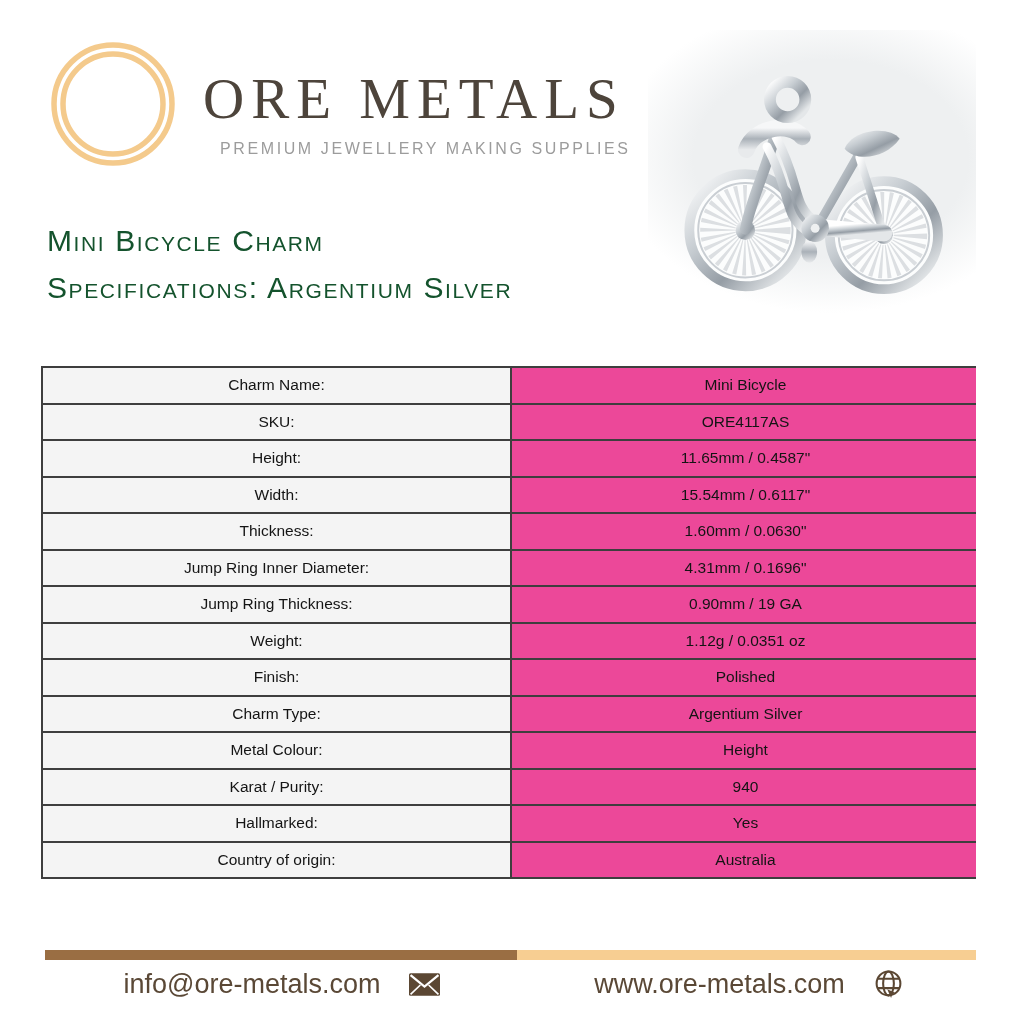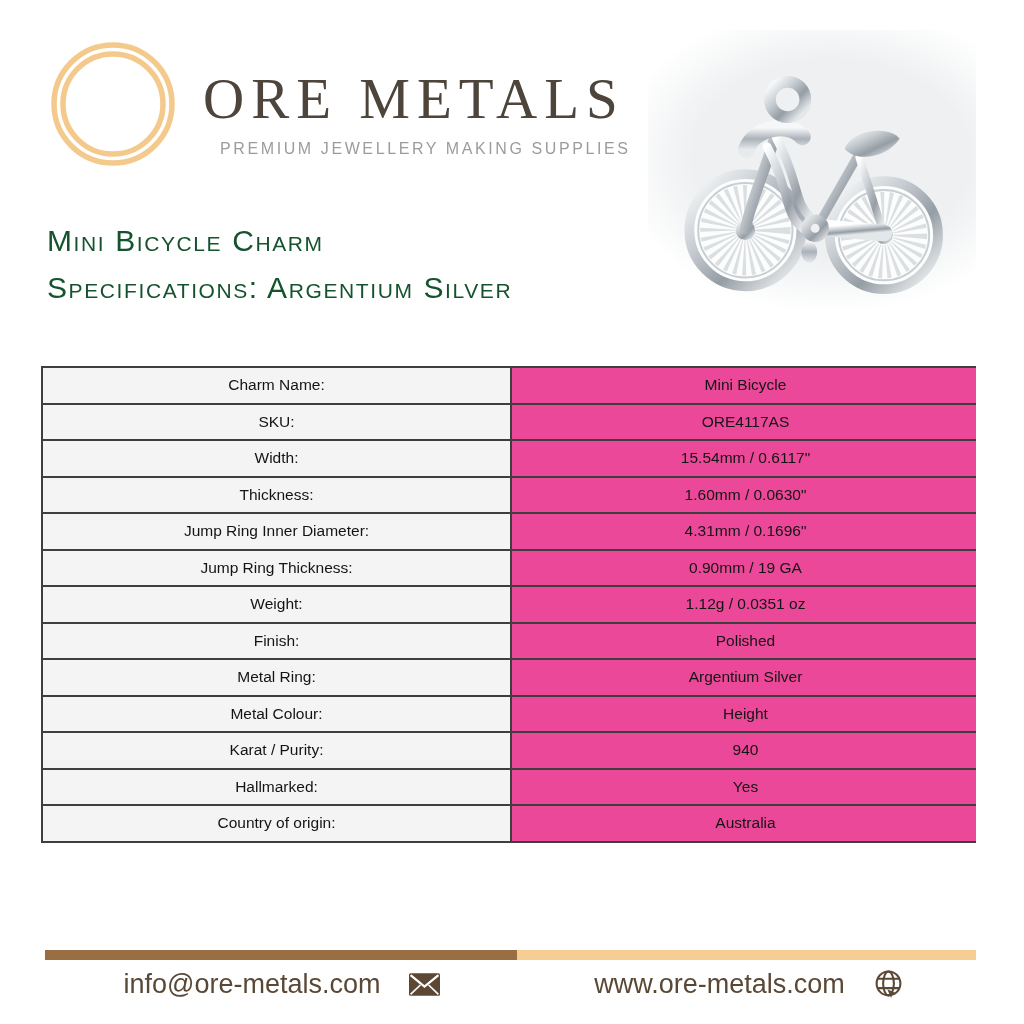--- a/index.html
+++ b/index.html
@@ -134,20 +134,24 @@
     <tbody>
       <tr>
         <td class="label">Charm Name:</td>
         <td class="value">Mini Bicycle</td>
       </tr>
       <tr>
         <td class="label">SKU:</td>
         <td class="value">ORE4117AS</td>
       </tr>
       <tr>
+        <td class="label">Height:</td>
+        <td class="value">11.65mm / 0.4587"</td>
+      </tr>
+      <tr>
         <td class="label">Width:</td>
         <td class="value">15.54mm / 0.6117"</td>
       </tr>
       <tr>
         <td class="label">Thickness:</td>
         <td class="value">1.60mm / 0.0630"</td>
       </tr>
       <tr>
         <td class="label">Jump Ring Inner Diameter:</td>
         <td class="value">4.31mm / 0.1696"</td>
@@ -158,21 +162,21 @@
       </tr>
       <tr>
         <td class="label">Weight:</td>
         <td class="value">1.12g / 0.0351 oz</td>
       </tr>
       <tr>
         <td class="label">Finish:</td>
         <td class="value">Polished</td>
       </tr>
       <tr>
-        <td class="label">Metal Ring:</td>
+        <td class="label">Charm Type:</td>
         <td class="value">Argentium Silver</td>
       </tr>
       <tr>
         <td class="label">Metal Colour:</td>
         <td class="value">Height</td>
       </tr>
       <tr>
         <td class="label">Karat / Purity:</td>
         <td class="value">940</td>
       </tr>

